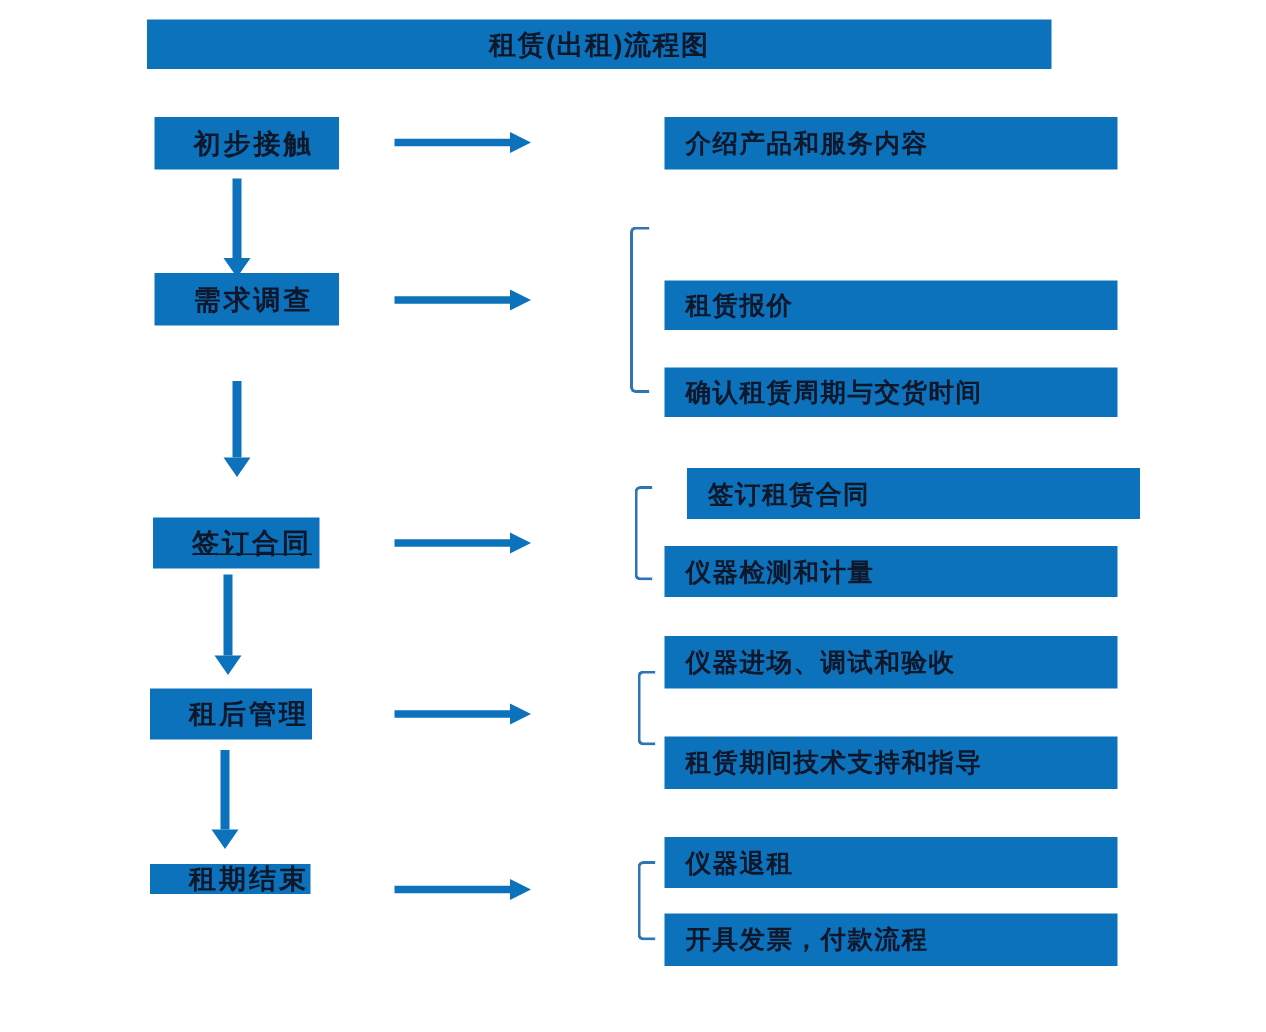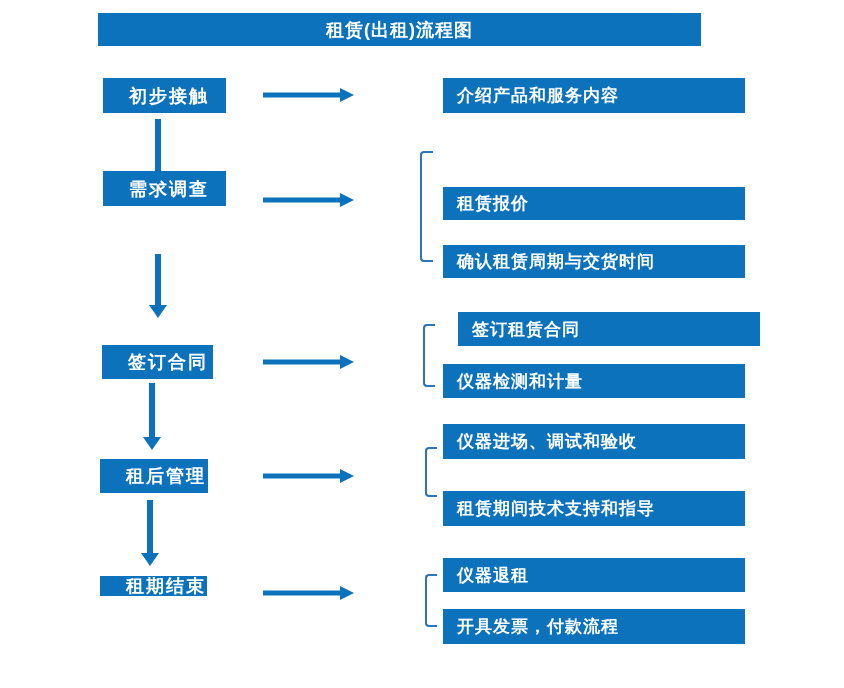--- a/index.html
+++ b/index.html
@@ -11,40 +11,40 @@
   .canvas {
     position: relative;
     width: 844px;
     height: 688px;
     background: #ffffff;
     overflow: hidden;
   }
   .bluebox {
     position: absolute;
     background: #0d72bc;
-    color: #ffffff;
+    color: #0f172a;
     font-weight: bold;
     display: flex;
     align-items: center;
     box-sizing: border-box;
   }
   .title {
     left: 98px; top: 13px; width: 603px; height: 33px;
     justify-content: center;
     font-size: 18px;
     letter-spacing: 1px;
   }
   .step {
     font-size: 18px;
     letter-spacing: 2px;
     padding-left: 26px;
   }
   .s1 { left: 103px; top: 78px;  width: 123px; height: 35px; }
-  .s2 { left: 103px; top: 171px; width: 123px; height: 35px; }
-  .s3 { left: 102px; top: 345px; width: 111px; height: 34px; }
+  .s2 { left: 103px; top: 182px; width: 123px; height: 35px; }
+  .s3 { left: 102px; top: 345px; width: 111px; height: 34px; text-decoration: underline; }
   .s4 { left: 100px; top: 459px; width: 108px; height: 34px; }
   .s5 { left: 100px; top: 576px; width: 107px; height: 20px; }
 
   .detail {
     left: 443px;
     width: 302px;
     font-size: 17px;
     letter-spacing: 1px;
     padding-left: 14px;
   }

